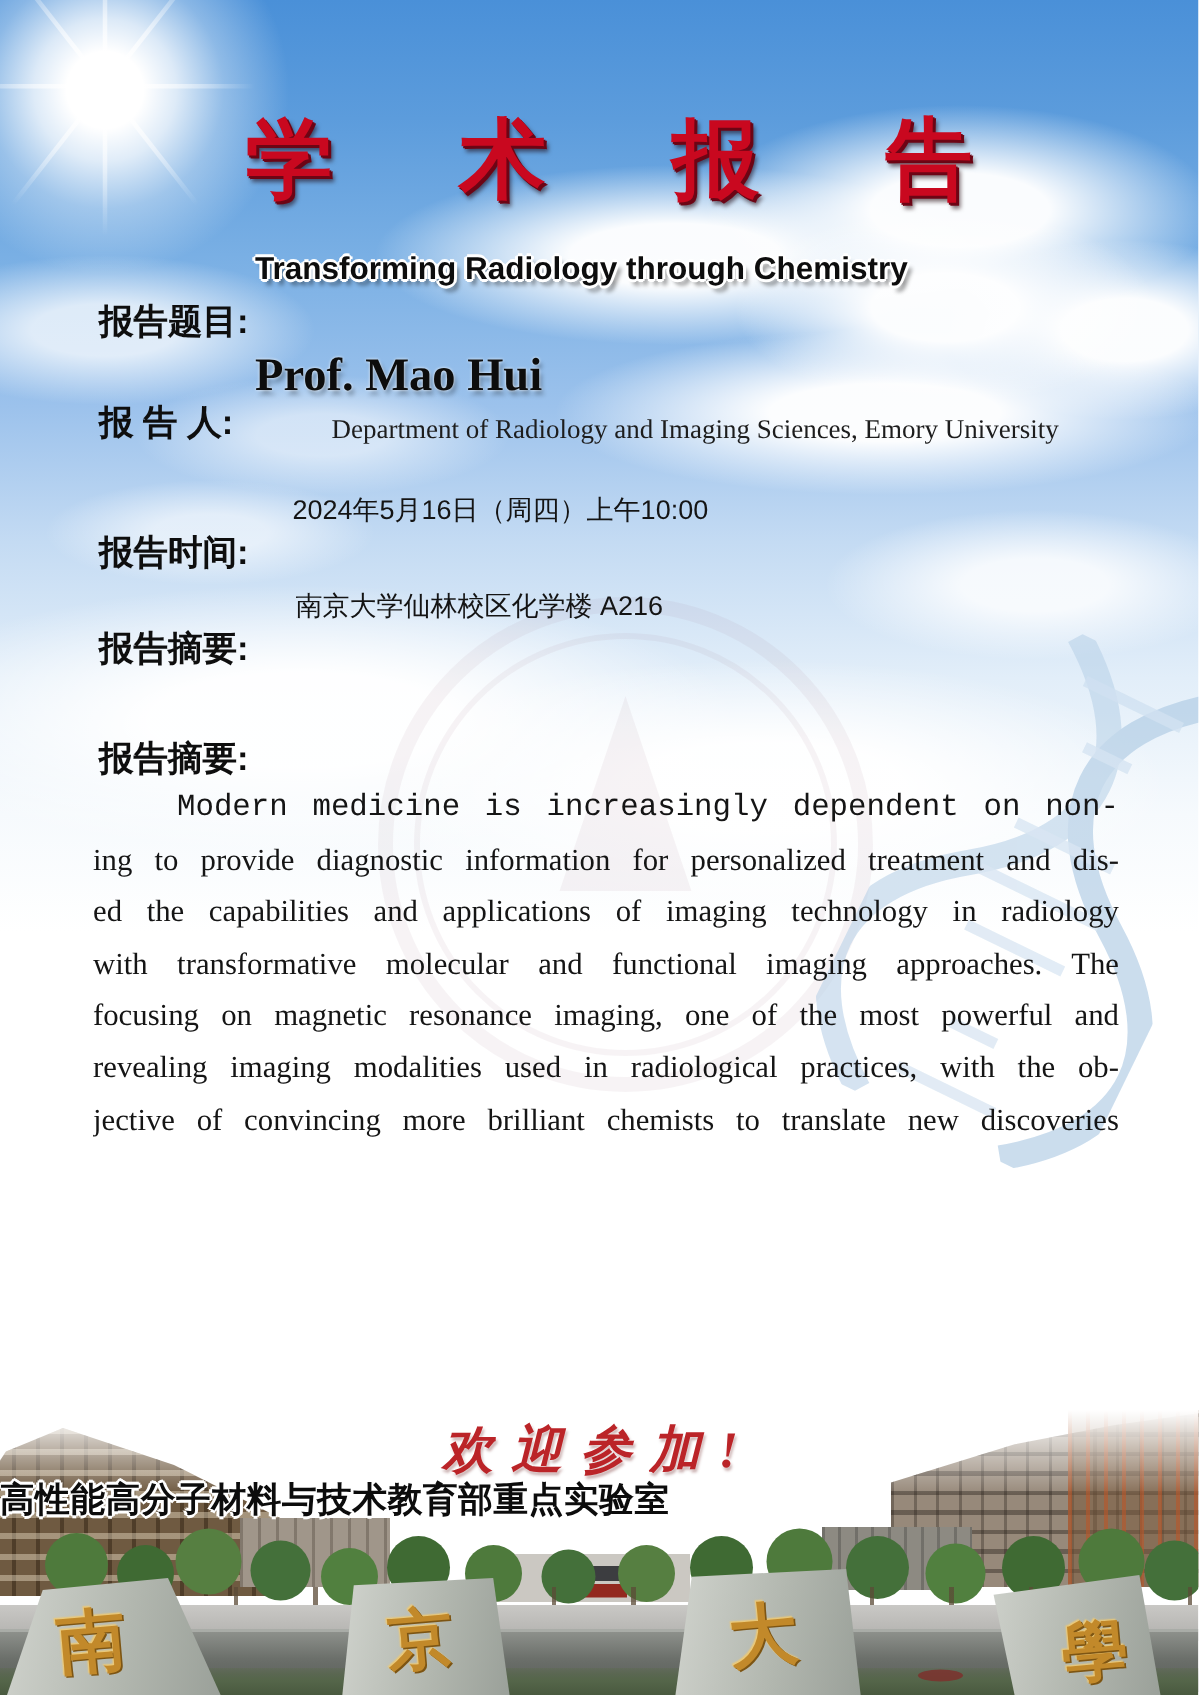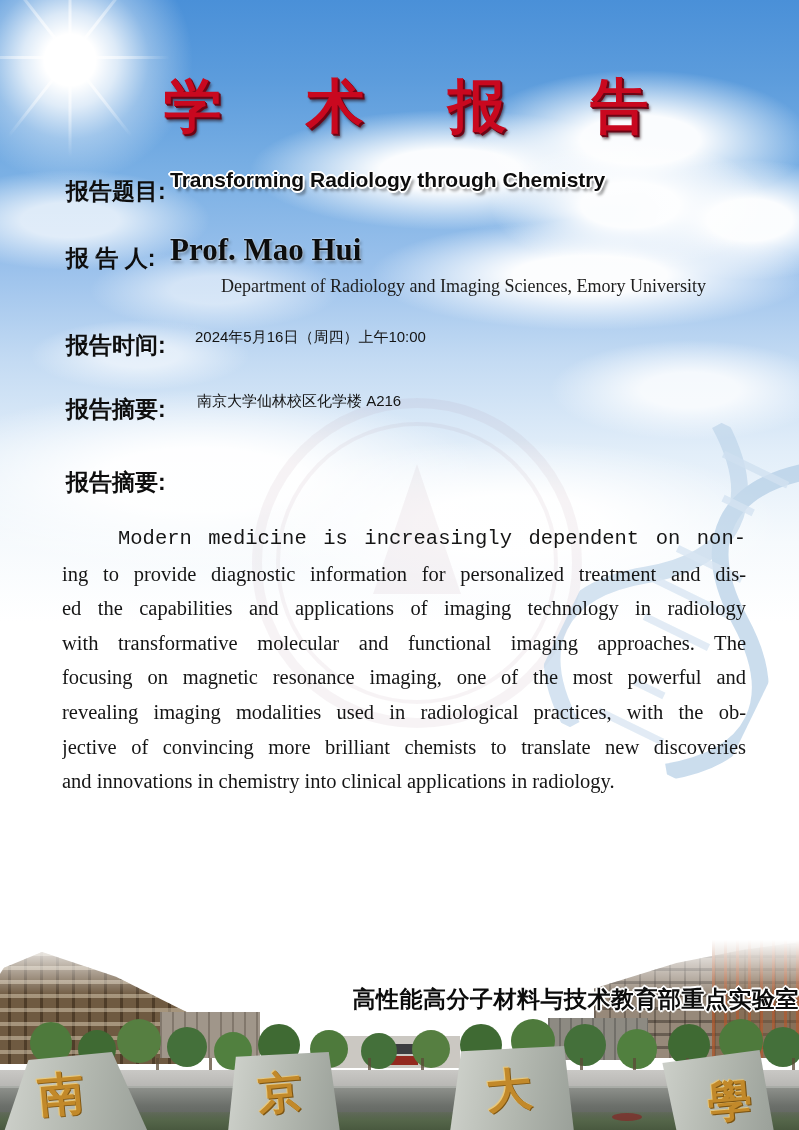--- a/index.html
+++ b/index.html
@@ -36,22 +36,22 @@
   .seal-pagoda{position:absolute;left:50%;top:66px;transform:translateX(-50%);
     width:0;height:0;border-left:44px solid transparent;border-right:44px solid transparent;
     border-bottom:130px solid #96687e;}
   .dna{position:absolute;left:588px;top:428px;z-index:2;opacity:.6;transform:rotate(26deg);}
   
   .title{position:absolute;left:0;top:68px;width:100%;margin:0;z-index:3;
     text-align:center;padding-left:47px;box-sizing:border-box;
     font-size:58px;font-weight:bold;letter-spacing:34px;color:#c9081f;
     text-shadow:1px 1px 0 #6d0515,2px 2px 0 #6d0515,3px 4px 3px rgba(30,0,8,.55);}
   
-  .lbl{position:absolute;z-index:3;font-size:23px;font-weight:bold;color:#0e0e0e;white-space:nowrap;}
-  .val-cjk{position:absolute;z-index:3;font-size:15px;color:#141414;white-space:nowrap;}
+  .lbl{position:absolute;z-index:3;font-size:23px;font-weight:bold;color:#0e0e0e;white-space:nowrap;margin-top:23px;}
+  .val-cjk{position:absolute;z-index:3;font-size:18px;color:#141414;white-space:nowrap;}
   .topic-val{position:absolute;left:170px;top:168px;z-index:3;white-space:nowrap;
     font-family:Liberation Sans, sans-serif;font-size:21px;font-weight:bold;color:#0d0d0d;
     text-shadow:-2px 0 0 #fff,2px 0 0 #fff,0 -2px 0 #fff,0 2px 0 #fff,-1px -1px 0 #fff,1px 1px 0 #fff,
       -1px 1px 0 #fff,1px -1px 0 #fff,3px 4px 3px rgba(0,0,0,.45);}
   .speaker-val{position:absolute;left:170px;top:232px;z-index:3;white-space:nowrap;
     font-family:"Liberation Serif",serif;font-size:31px;font-weight:bold;color:#0d0d0d;
     text-shadow:0 0 2px rgba(255,255,255,.9),2px 3px 3px rgba(0,0,0,.25);}
   .affil{position:absolute;left:193px;top:276px;z-index:3;white-space:nowrap;
     font-family:"Liberation Serif",serif;font-size:18px;color:#1d1d1d;margin-left:28px;}
   
@@ -59,21 +59,21 @@
     font-family:"Liberation Serif",serif;font-size:20.5px;color:#151515;}
   .abs-line{height:34.6px;line-height:34.6px;overflow:hidden;
     text-align:justify;text-align-last:justify;}
   .abs-line.first{text-indent:56px;font-family:Liberation Mono, monospace;}
   .abs-line.last{text-align-last:left;}
   
   .welcome{position:absolute;left:0;top:944px;width:100%;z-index:20;text-align:center;
     font-family:"Liberation Serif",serif;font-style:italic;font-weight:bold;
     font-size:34px;letter-spacing:12px;color:#bb2428;
     text-shadow:0 0 2px rgba(255,255,255,.9),1px 2px 2px rgba(90,10,10,.35);}
-  .organizer{position:absolute;left:0;top:984px;width:100%;z-index:20;text-align:right;
+  .organizer{position:absolute;left:0;top:984px;width:100%;z-index:20;text-align:left;
     font-size:23px;font-weight:bold;color:#0c0c0c;letter-spacing:.5px;
     text-shadow:-2px 0 0 #fff,2px 0 0 #fff,0 -2px 0 #fff,0 2px 0 #fff,
       -1px -1px 0 #fff,1px 1px 0 #fff,-1px 1px 0 #fff,1px -1px 0 #fff;}
   
   .photo{position:absolute;left:0;top:940px;width:799px;height:190px;z-index:5;}
   .bldg{position:absolute;}
   .bldg-left{left:-8px;top:12px;width:200px;height:112px;background:#6f5a41;
     clip-path:polygon(6% 14%,25% 0,62% 22%,100% 56%,100% 100%,0 100%,0 30%);
     background-image:
       repeating-linear-gradient(rgba(255,244,220,.38) 0 4px,transparent 4px 14px),
@@ -188,23 +188,23 @@
   <div class="lbl" style="left:66px;top:467px;">报告摘要:</div>
 
   <div class="abstract">
     <div class="abs-line first">Modern medicine is increasingly dependent on non-invasive imag-</div>
     <div class="abs-line">ing to provide diagnostic information for personalized treatment and dis-</div>
     <div class="abs-line">ed the capabilities and applications of imaging technology in radiology</div>
     <div class="abs-line">with transformative molecular and functional imaging approaches. The</div>
     <div class="abs-line">focusing on magnetic resonance imaging, one of the most powerful and</div>
     <div class="abs-line">revealing imaging modalities used in radiological practices, with the ob-</div>
     <div class="abs-line">jective of convincing more brilliant chemists to translate new discoveries</div>
-    <div class="abs-line last">and innovations in chemistry into clinical applications in radiology.</div>
-  </div>
-
+  </div>
+
+  <div class="welcome">欢迎参加!</div>
   <div class="organizer">高性能高分子材料与技术教育部重点实验室</div>
 
   <div class="photo">
     <div class="bldg bldg-left2"></div>
     <div class="bldg bldg-left"></div>
     <div class="bldg bldg-midl"></div>
     <div class="bldg bldg-right"></div>
     <div class="bldg bldg-right-accent"></div>
     <div class="bldg bldg-midr"></div>
     <div class="bldg bldg-center"></div>

